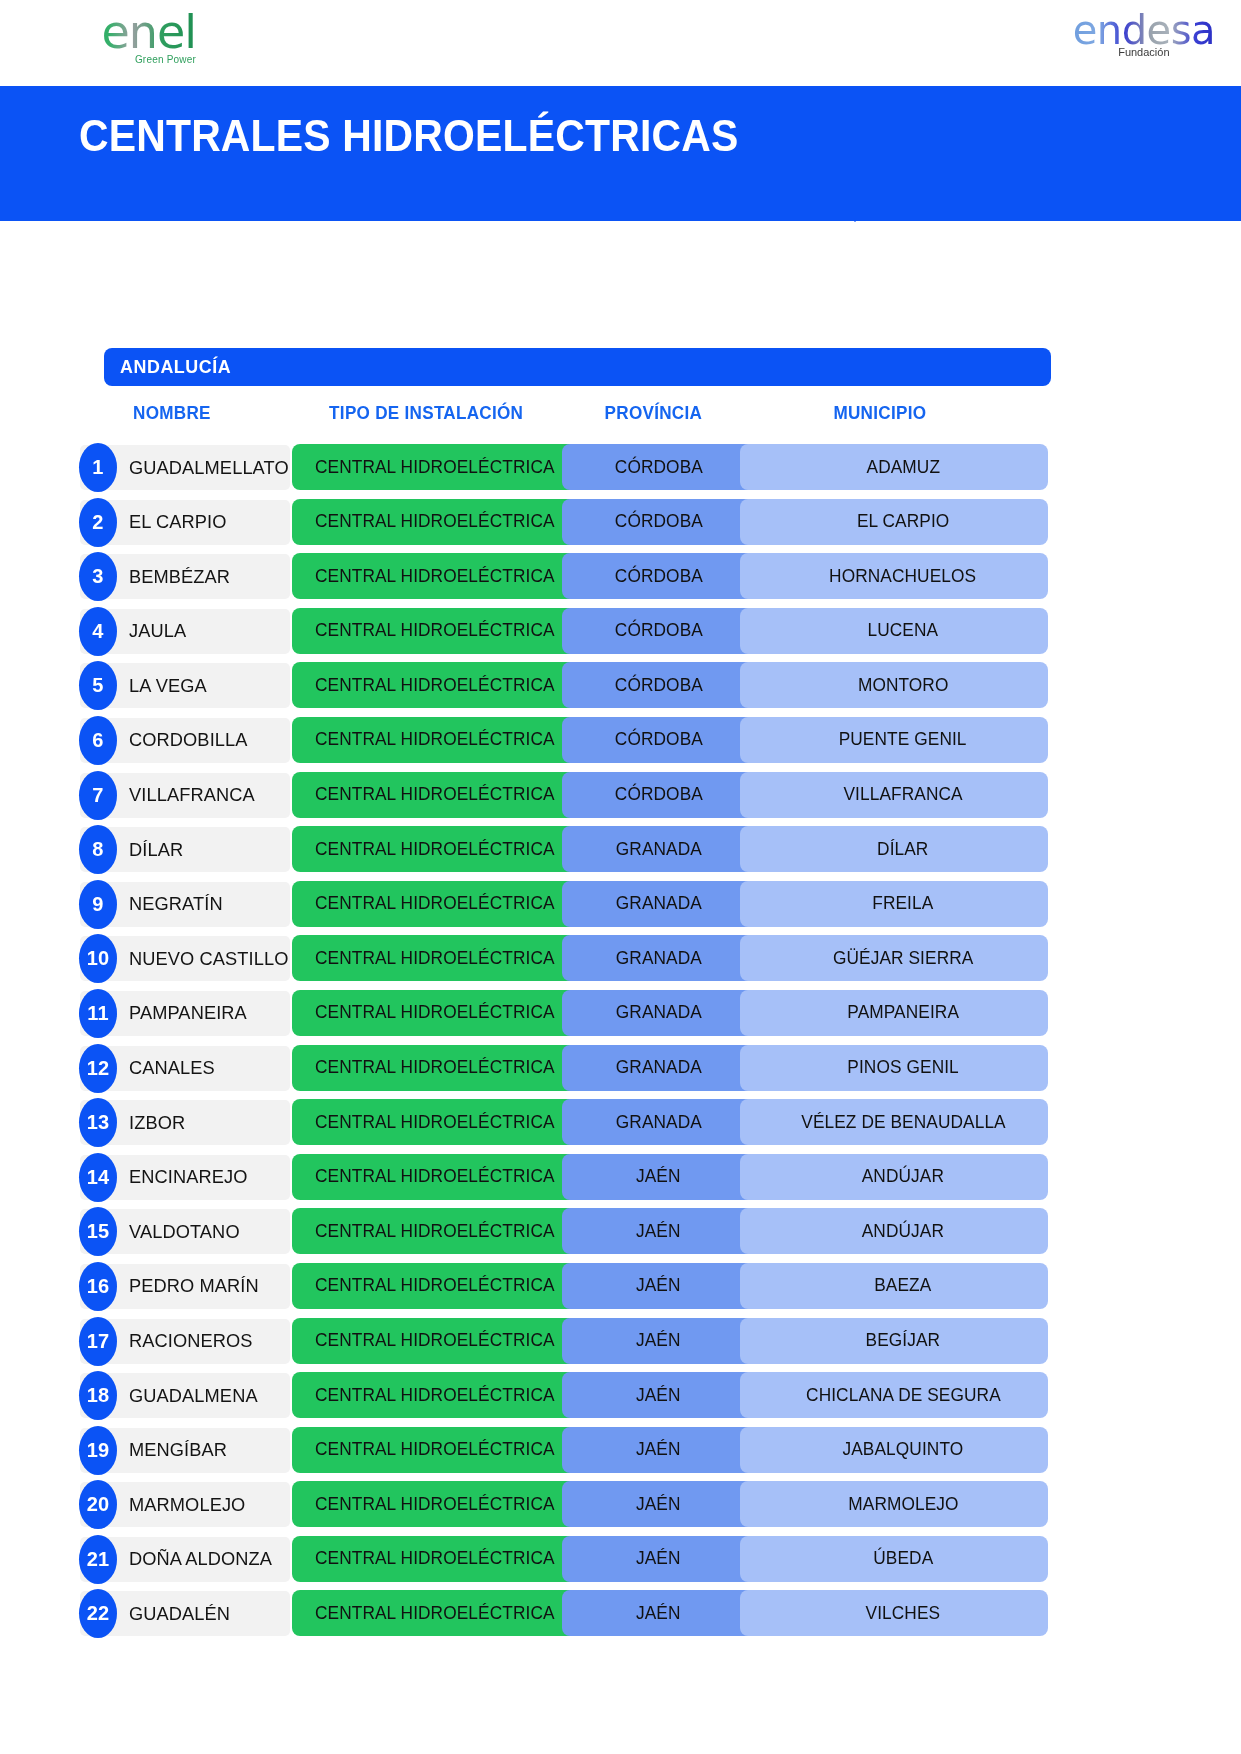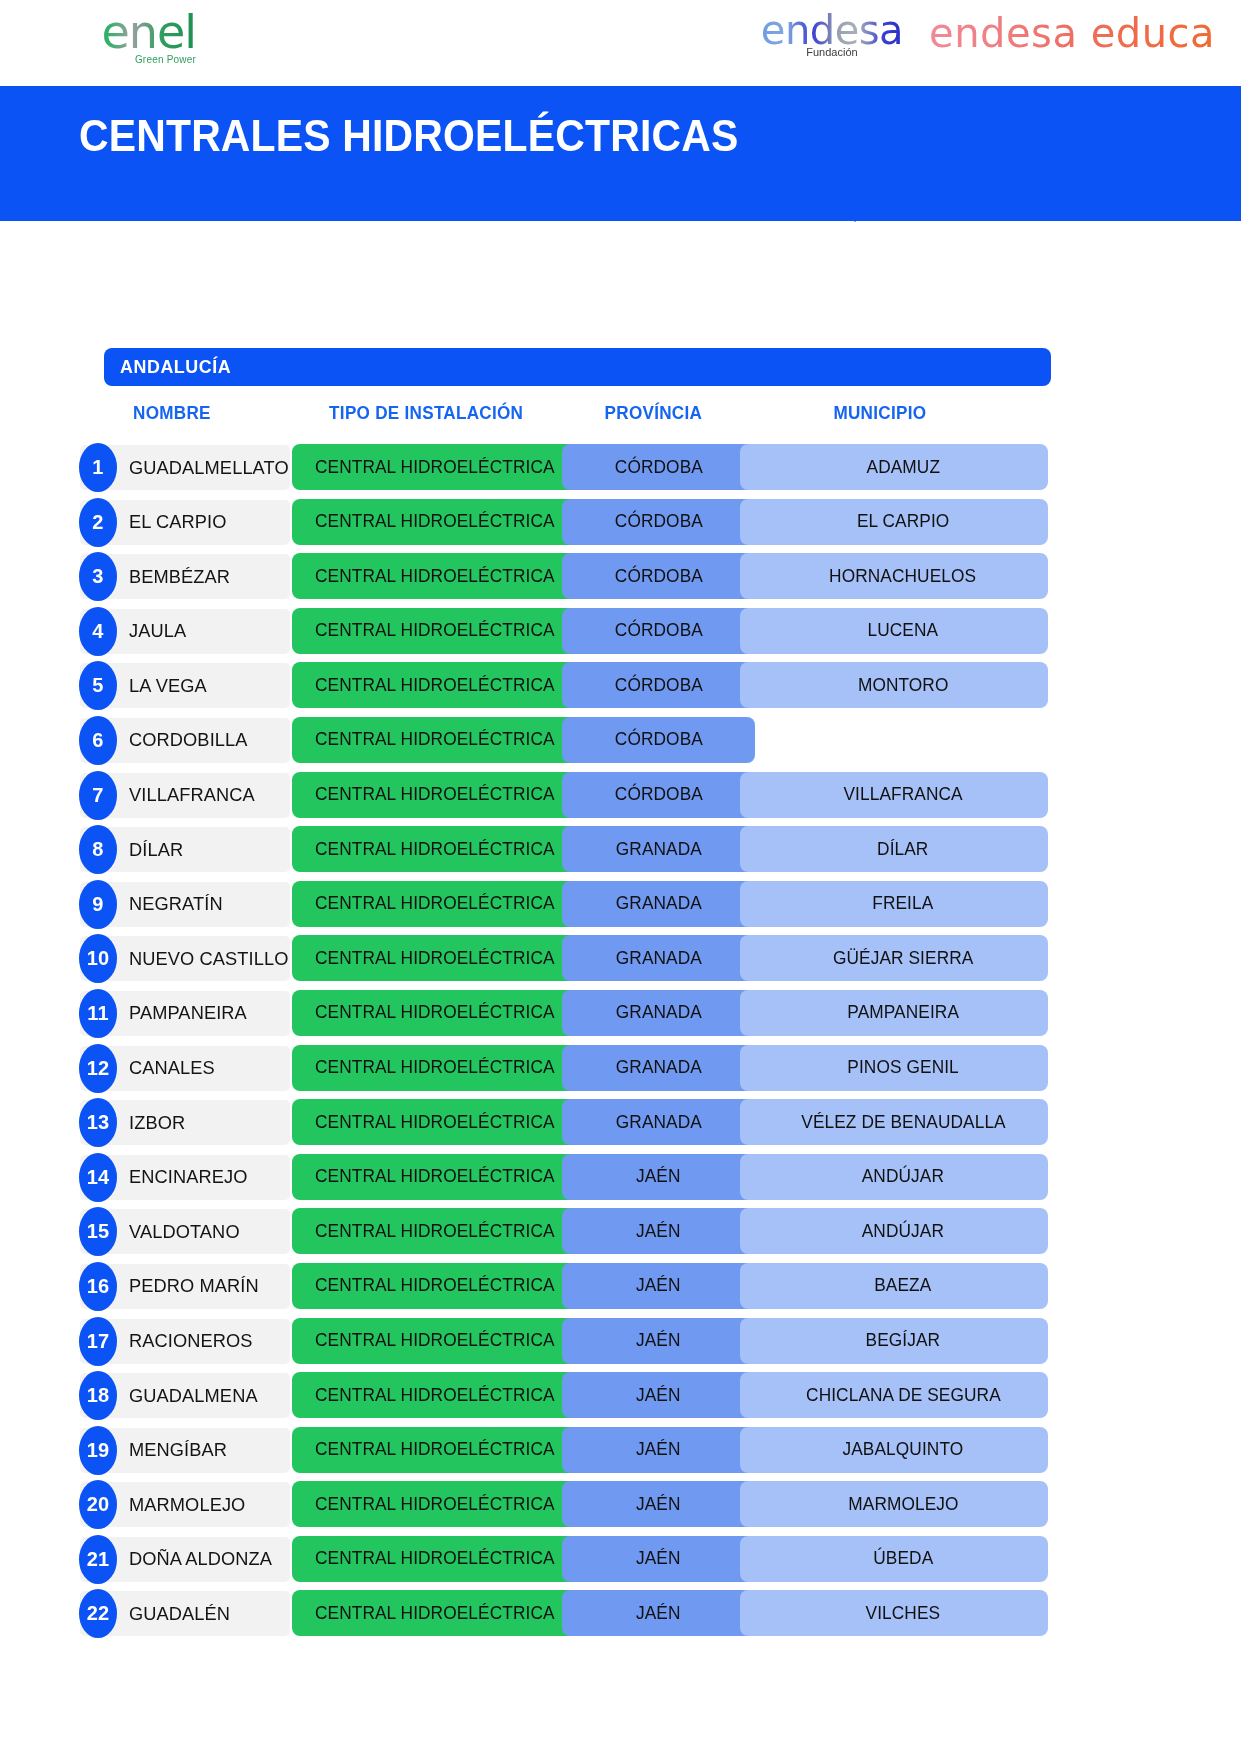--- a/index.html
+++ b/index.html
@@ -268,21 +268,20 @@
   <div class="enel-logo">
     <div class="enel-word">enel</div>
     <div class="enel-sub">Green Power</div>
   </div>
 
   <div class="endesa-group">
     <div class="endesa-f">
       <div class="word">endesa</div>
       <div class="sub">Fundación</div>
     </div>
-    <div class="endesa-educa">endesa educa</div>
   </div>
 
 </div>
 
 <div class="banner">
   <h1>CENTRALES HIDROELÉCTRICAS</h1>
   <div class="banner-notch"></div>
 </div>
 
 <div class="content">
@@ -372,20 +371,23 @@
       <div class="row">
         <div class="name-pill"></div>
         <div class="num-badge">6</div>
         <div class="name-text">CORDOBILLA</div>
         <div class="bar bar-tipo">
           <span>CENTRAL HIDROELÉCTRICA</span>
         </div>
         <div class="bar bar-prov">
           <span>CÓRDOBA</span>
         </div>
+        <div class="bar bar-muni">
+          <span>PUENTE GENIL</span>
+        </div>
       </div>
       <div class="row">
         <div class="name-pill"></div>
         <div class="num-badge">7</div>
         <div class="name-text">VILLAFRANCA</div>
         <div class="bar bar-tipo">
           <span>CENTRAL HIDROELÉCTRICA</span>
         </div>
         <div class="bar bar-prov">
           <span>CÓRDOBA</span>

